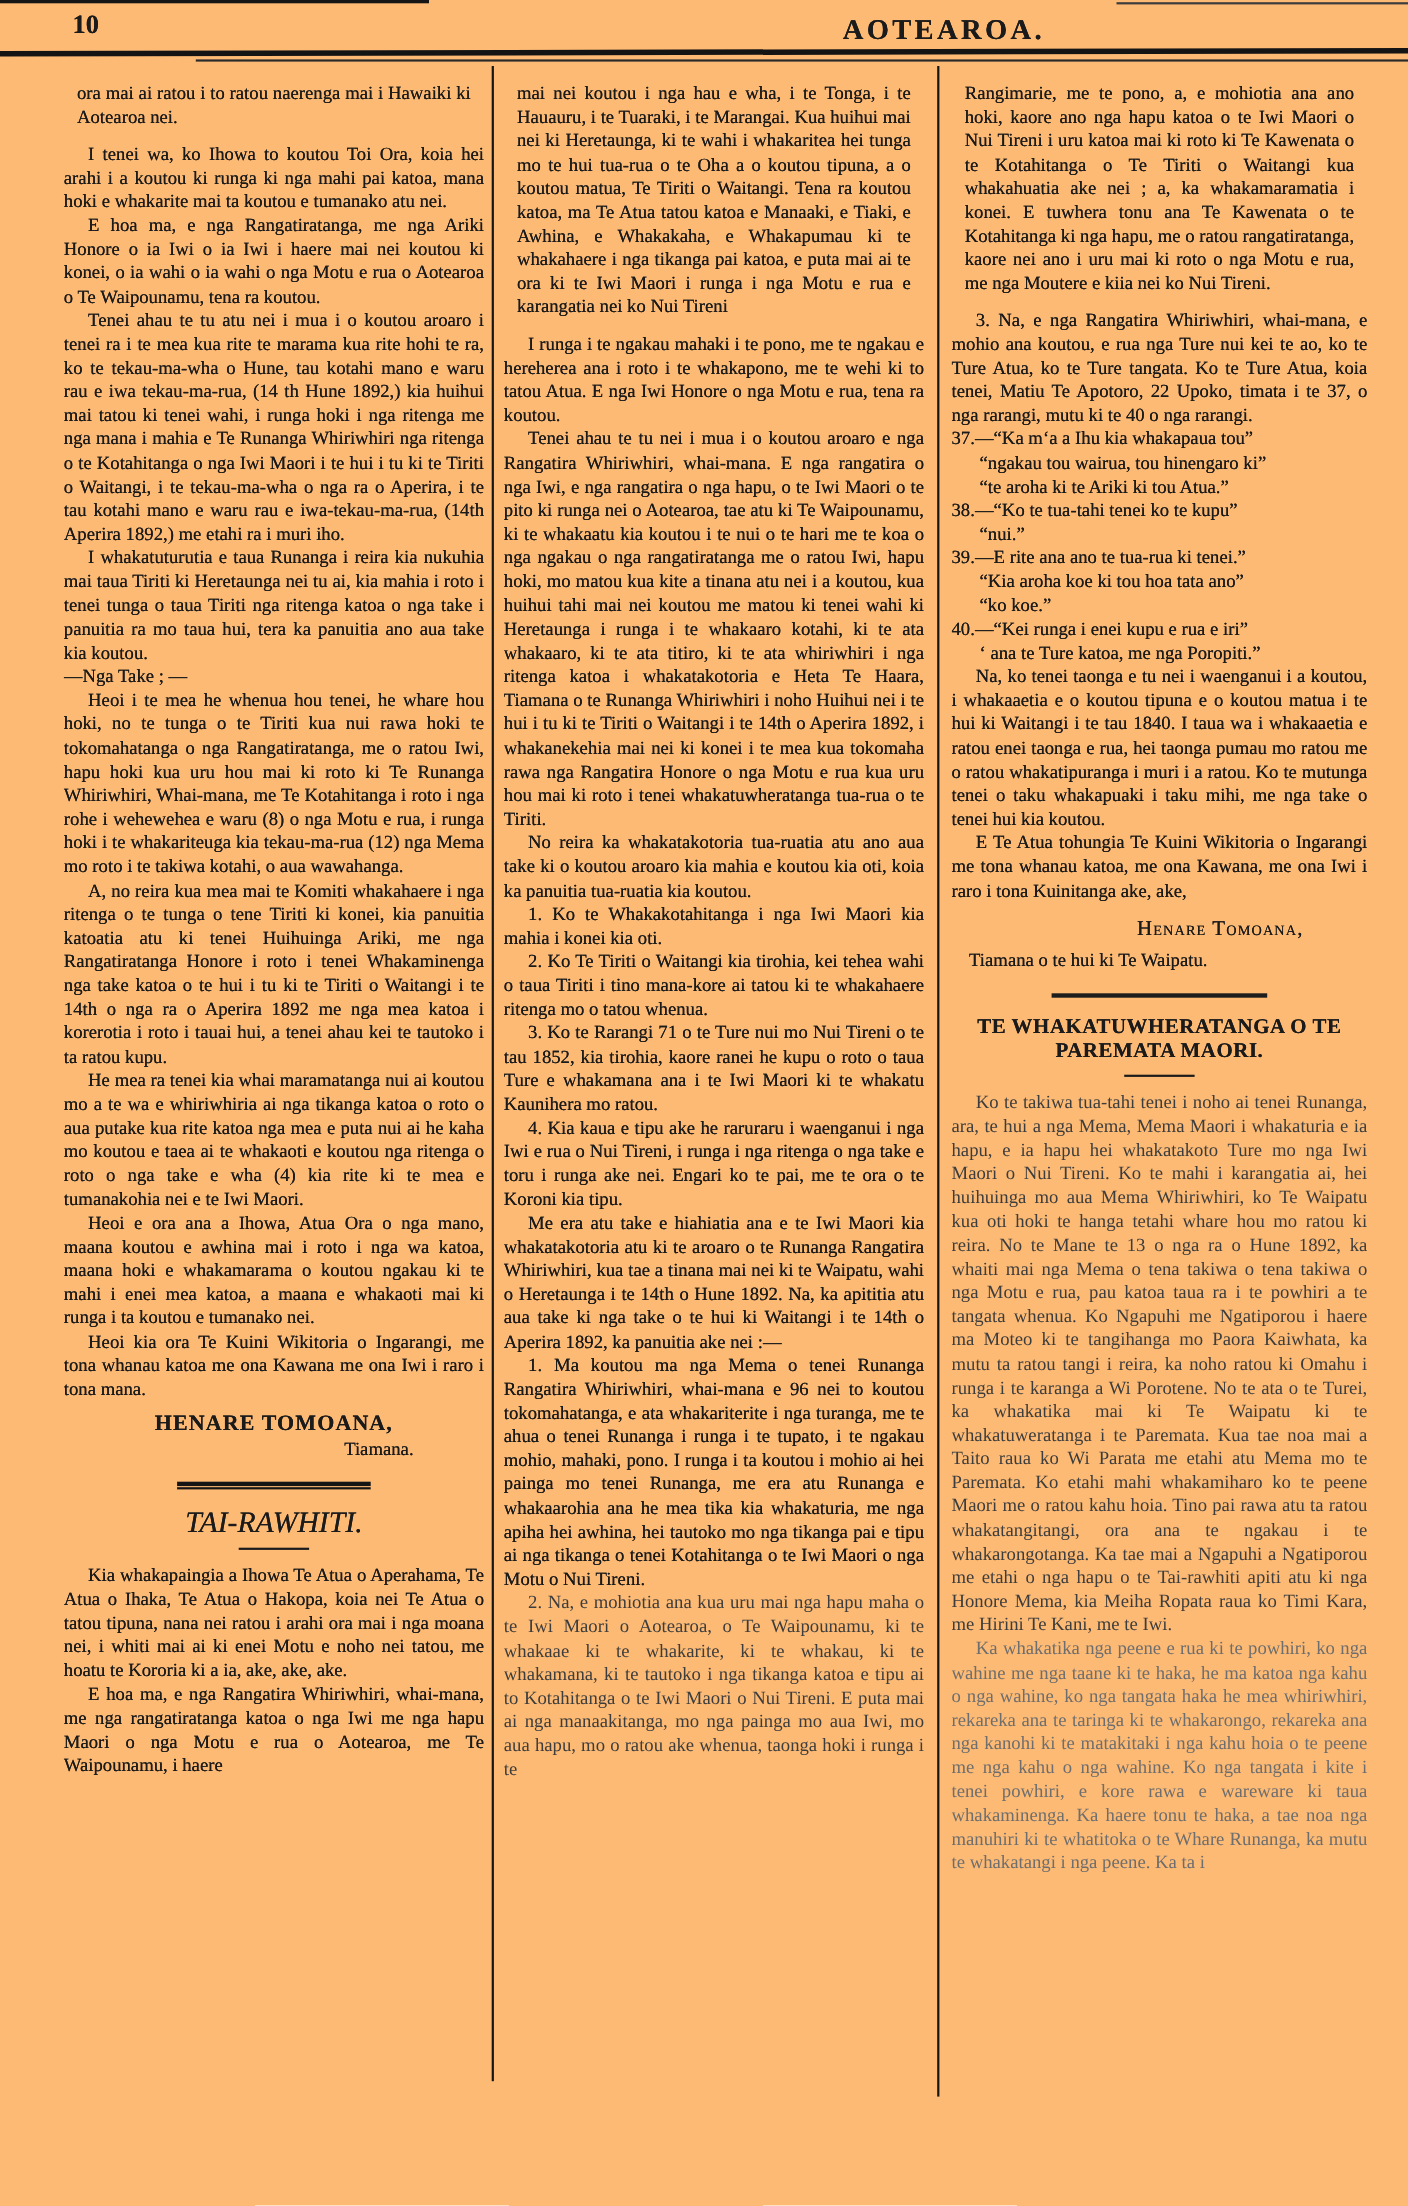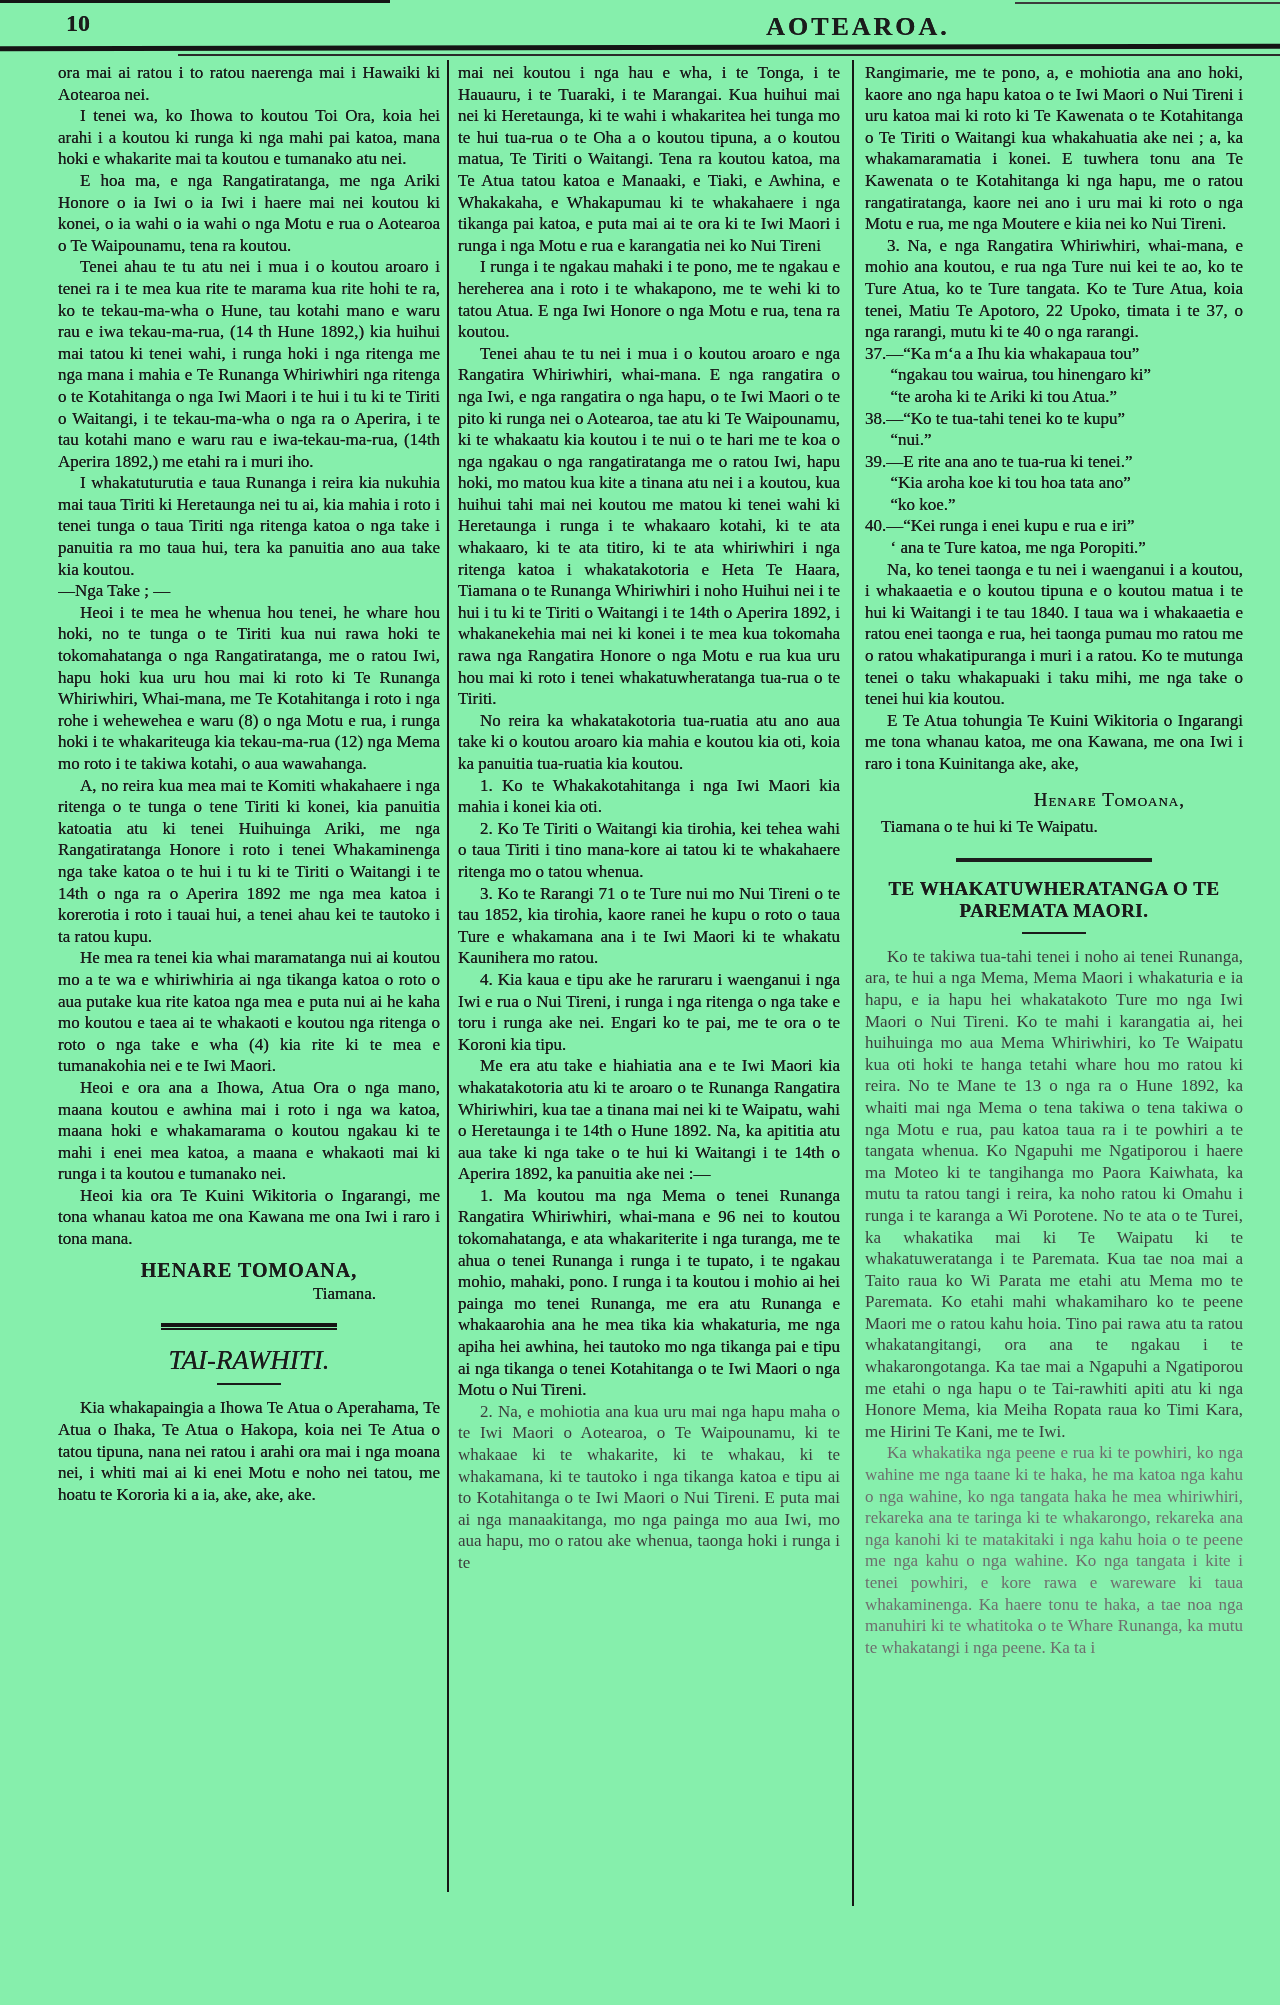--- a/index.html
+++ b/index.html
@@ -1,17 +1,17 @@
 <!DOCTYPE html>
 <html><head>
 <meta charset="utf-8">
 <style>
   html,body{margin:0;padding:0;background:#ffffff;}
   .sheet{
-    position:relative;width:1280px;height:2005px;background:#86efac;overflow:hidden;
+    position:relative;width:1280px;height:2005px;background:#fdba74;overflow:hidden;
     font-family:"Liberation Serif","DejaVu Serif",serif;color:#1b1b1b;
   }
   .ink{text-shadow:0 0 .45px currentColor;}
   
   .page-number{position:absolute;left:66px;top:10px;font-size:24px;font-weight:bold;}
   .masthead{position:absolute;left:858px;top:12px;transform:translateX(-50%);
     font-size:26px;font-weight:bold;letter-spacing:3px;white-space:nowrap;}
   .edge-line-left{position:absolute;top:0;left:0;width:390px;height:3px;background:#151515;}
   .edge-line-right{position:absolute;top:2px;left:1015px;width:265px;height:2px;background:#3c3c3c;}
   .header-rule-thick{position:absolute;top:45px;left:0;width:1280px;height:5px;background:#141414;
@@ -21,21 +21,21 @@
   .col{position:absolute;top:62px;height:1845px;overflow:hidden;text-align:justify;
     font-size:17px;line-height:21.6px;}
   .col-left{left:58px;width:382px;}
   .col-mid{left:458px;width:382px;}
   .col-right{left:865px;width:378px;}
   .divider{position:absolute;top:60px;width:2px;background:#161616;}
   .divider-1{left:447px;height:1832px;}
   .divider-2{left:852px;height:1846px;}
   
   .p{text-indent:1.3em;margin:0;}
-  .cont{text-indent:0;margin:0;}
+  .cont{text-indent:0;margin:12px;}
   .label{text-indent:0;margin:0;}
   .sig-name{text-align:center;font-weight:bold;font-size:20px;letter-spacing:1px;
     margin:10px 0 2px;text-indent:0;}
   .sig-role{text-align:right;padding-right:64px;margin:2px 0 16px;text-indent:0;}
   .sig-name-sc{font-variant:small-caps;letter-spacing:1px;font-size:19px;text-align:right;
     padding-right:58px;margin:14px 0 6px;text-indent:0;}
   .sig-role2{text-align:left;text-indent:0;margin:6px 16px 2px;}
   .h-italic{font-style:italic;text-align:center;font-size:27px;margin:20px 0 12px;text-indent:0;}
   .sub-italic{font-style:italic;text-align:center;font-size:19px;line-height:25px;
     margin:0 0 6px;text-indent:0;}
@@ -76,20 +76,21 @@
       <div class="p">A, no reira kua mea mai te Komiti whakahaere i nga ritenga o te tunga o tene Tiriti ki konei, kia panuitia katoatia atu ki tenei Huihuinga Ariki, me nga Rangatiratanga Honore i roto i tenei Whakaminenga nga take katoa o te hui i tu ki te Tiriti o Waitangi i te 14th o nga ra o Aperira 1892 me nga mea katoa i korerotia i roto i tauai hui, a tenei ahau kei te tautoko i ta ratou kupu.</div>
       <div class="p">He mea ra tenei kia whai maramatanga nui ai koutou mo a te wa e whiriwhiria ai nga tikanga katoa o roto o aua putake kua rite katoa nga mea e puta nui ai he kaha mo koutou e taea ai te whakaoti e koutou nga ritenga o roto o nga take e wha (4) kia rite ki te mea e tumanakohia nei e te Iwi Maori.</div>
       <div class="p">Heoi e ora ana a Ihowa, Atua Ora o nga mano, maana koutou e awhina mai i roto i nga wa katoa, maana hoki e whakamarama o koutou ngakau ki te mahi i enei mea katoa, a maana e whakaoti mai ki runga i ta koutou e tumanako nei.</div>
       <div class="p">Heoi kia ora Te Kuini Wikitoria o Ingarangi, me tona whanau katoa me ona Kawana me ona Iwi i raro i tona mana.</div>
       <div class="sig-name">HENARE TOMOANA,</div>
       <div class="sig-role">Tiamana.</div>
       <div class="rule-thick"></div>
       <div class="h-italic">TAI-RAWHITI.</div>
       <div class="rule-short"></div>
       <div class="p">Kia whakapaingia a Ihowa Te Atua o Aperahama, Te Atua o Ihaka, Te Atua o Hakopa, koia nei Te Atua o tatou tipuna, nana nei ratou i arahi ora mai i nga moana nei, i whiti mai ai ki enei Motu e noho nei tatou, me hoatu te Kororia ki a ia, ake, ake, ake.</div>
+      <div class="p">E hoa ma, e nga Rangatira Whiriwhiri, whai-mana, me nga rangatiratanga katoa o nga Iwi me nga hapu Maori o nga Motu e rua o Aotearoa, me Te Waipounamu, i haere</div>
     </div>
   <div class="divider divider-1"></div>
   <div class="col col-mid">
       <div class="cont">mai nei koutou i nga hau e wha, i te Tonga, i te Hauauru, i te Tuaraki, i te Marangai. Kua huihui mai nei ki Heretaunga, ki te wahi i whakaritea hei tunga mo te hui tua-rua o te Oha a o koutou tipuna, a o koutou matua, Te Tiriti o Waitangi. Tena ra koutou katoa, ma Te Atua tatou katoa e Manaaki, e Tiaki, e Awhina, e Whakakaha, e Whakapumau ki te whakahaere i nga tikanga pai katoa, e puta mai ai te ora ki te Iwi Maori i runga i nga Motu e rua e karangatia nei ko Nui Tireni</div>
       <div class="p">I runga i te ngakau mahaki i te pono, me te ngakau e hereherea ana i roto i te whakapono, me te wehi ki to tatou Atua. E nga Iwi Honore o nga Motu e rua, tena ra koutou.</div>
       <div class="p">Tenei ahau te tu nei i mua i o koutou aroaro e nga Rangatira Whiriwhiri, whai-mana. E nga rangatira o nga Iwi, e nga rangatira o nga hapu, o te Iwi Maori o te pito ki runga nei o Aotearoa, tae atu ki Te Waipounamu, ki te whakaatu kia koutou i te nui o te hari me te koa o nga ngakau o nga rangatiratanga me o ratou Iwi, hapu hoki, mo matou kua kite a tinana atu nei i a koutou, kua huihui tahi mai nei koutou me matou ki tenei wahi ki Heretaunga i runga i te whakaaro kotahi, ki te ata whakaaro, ki te ata titiro, ki te ata whiriwhiri i nga ritenga katoa i whakatakotoria e Heta Te Haara, Tiamana o te Runanga Whiriwhiri i noho Huihui nei i te hui i tu ki te Tiriti o Waitangi i te 14th o Aperira 1892, i whakanekehia mai nei ki konei i te mea kua tokomaha rawa nga Rangatira Honore o nga Motu e rua kua uru hou mai ki roto i tenei whakatuwheratanga tua-rua o te Tiriti.</div>
       <div class="p">No reira ka whakatakotoria tua-ruatia atu ano aua take ki o koutou aroaro kia mahia e koutou kia oti, koia ka panuitia tua-ruatia kia koutou.</div>
       <div class="p">1. Ko te Whakakotahitanga i nga Iwi Maori kia mahia i konei kia oti.</div>
       <div class="p">2. Ko Te Tiriti o Waitangi kia tirohia, kei tehea wahi o taua Tiriti i tino mana-kore ai tatou ki te whakahaere ritenga mo o tatou whenua.</div>
       <div class="p">3. Ko te Rarangi 71 o te Ture nui mo Nui Tireni o te tau 1852, kia tirohia, kaore ranei he kupu o roto o taua Ture e whakamana ana i te Iwi Maori ki te whakatu Kaunihera mo ratou.</div>

